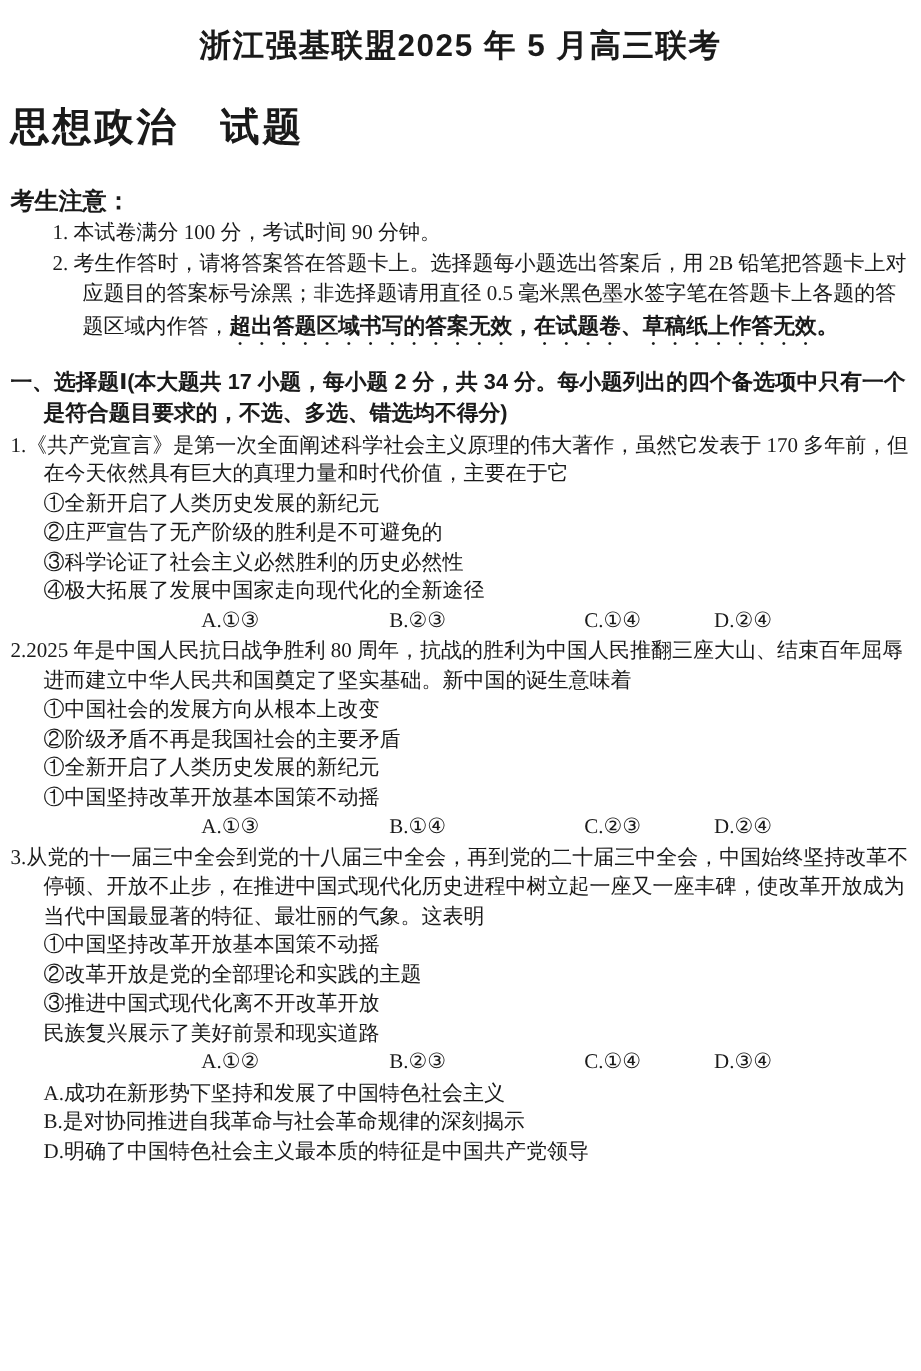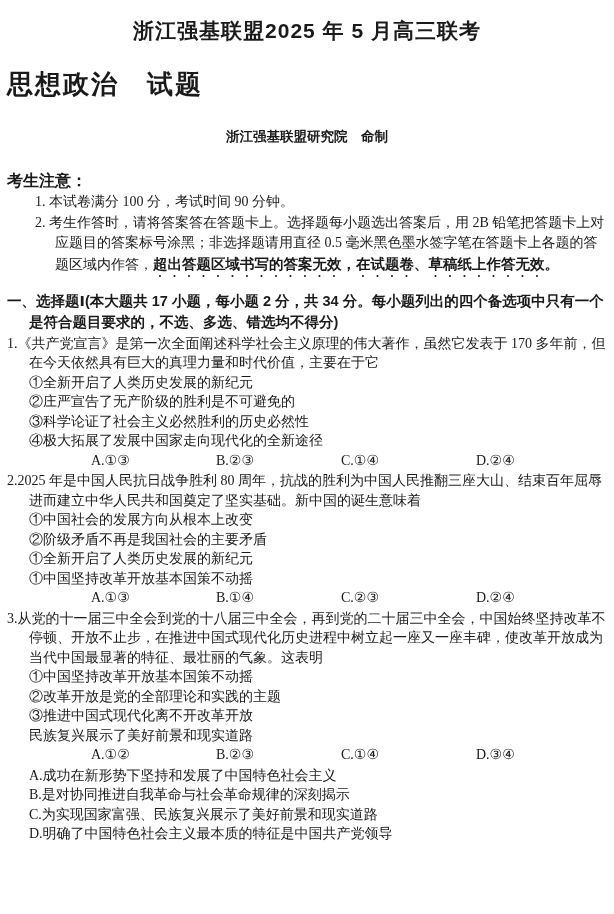--- a/index.html
+++ b/index.html
@@ -18,34 +18,33 @@
   .notice-item{padding-left:48px;text-indent:-20px;line-height:20.5px;}
   .em-warn{
     font-family:"Liberation Sans","DejaVu Sans",sans-serif;font-weight:700;font-size:14.5px;
     -webkit-text-emphasis:filled dot;-webkit-text-emphasis-position:under right;
     text-emphasis:filled dot;text-emphasis-position:under right;
   }
   .sec-head{margin-top:12px;padding-left:22px;text-indent:-22px;font-size:14.5px;line-height:21px;}
   .q{padding-left:22px;margin-top:1px;}
   .q-stem{text-indent:-22px;margin:0;}
   .q-opt{margin:0;}
-  .choices{display:flex;padding-left:62px;}
+  .choices{display:flex;padding-left:62px;text-align:center;}
   .choice{width:125px;}
   .choice:nth-child(3){width:135px;}
   .choice:last-child{width:auto;}
 </style>
 </head>
 <body>
 
 <div class="page">
 
   <header>
     <h1 class="exam-title hei">浙江强基联盟2025 年 5 月高三联考</h1>
     <h2 class="subject-title hei">思想政治　试题</h2>
-    <div class="byline hei">浙江强基联盟研究院　命制</div>
   </header>
 
   <section class="notice">
     <div class="notice-head hei">考生注意：</div>
     <div class="notice-item"><span>1.</span> <span>本试卷满分 100 分，考试时间 90 分钟。</span></div>
     <div class="notice-item"><span>2.</span> <span>考生作答时，请将答案答在答题卡上。选择题每小题选出答案后，用 2B 铅笔把答题卡上对应题目的答案标号涂黑；非选择题请用直径 0.5 毫米黑色墨水签字笔在答题卡上各题的答题区域内作答，</span><span class="em-warn">超出答题区域书写的答案无效，在试题卷、草稿纸上作答无效。</span></div>
   </section>
 
   <div class="sec-head hei">一、选择题Ⅰ(本大题共 17 小题，每小题 2 分，共 34 分。每小题列出的四个备选项中只有一个是符合题目要求的，不选、多选、错选均不得分)</div>
 
@@ -87,17 +86,16 @@
       <span class="choice">A.①②</span>
       <span class="choice">B.②③</span>
       <span class="choice">C.①④</span>
       <span class="choice">D.③④</span>
     </div>
   </div>
 
   <div class="q">
     <div class="q-opt">A.成功在新形势下坚持和发展了中国特色社会主义</div>
     <div class="q-opt">B.是对协同推进自我革命与社会革命规律的深刻揭示</div>
-    <div class="q-opt">C.为实现国家富强、民族复兴展示了美好前景和现实道路</div>
     <div class="q-opt">D.明确了中国特色社会主义最本质的特征是中国共产党领导</div>
   </div>
 
 </div>
 
 </body></html>

